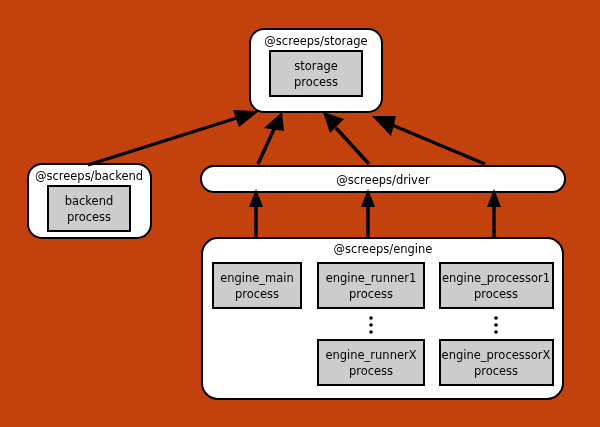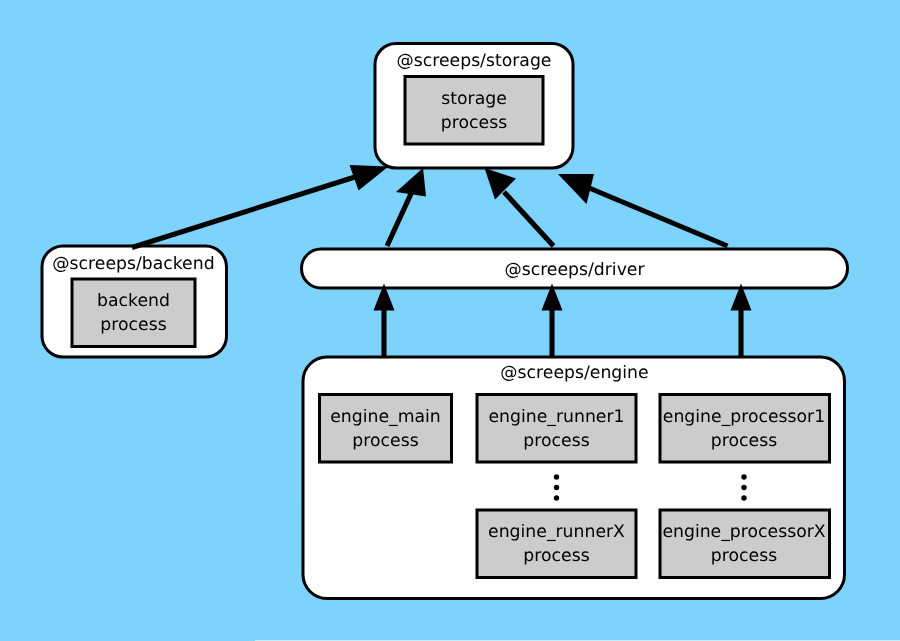--- a/index.html
+++ b/index.html
@@ -10,21 +10,21 @@
   body {
     width: 600px;
     height: 427px;
     font-family: "DejaVu Sans", "Liberation Sans", sans-serif;
     overflow: hidden;
   }
   #diagram-root {
     position: relative;
     width: 600px;
     height: 427px;
-    background: #7dd3fc;
+    background: #c2410c;
   }
   svg.diagram-canvas {
     display: block;
     width: 600px;
     height: 427px;
   }
   .pkg-shape {
     fill: #ffffff;
     stroke: #000000;
     stroke-width: 2;

